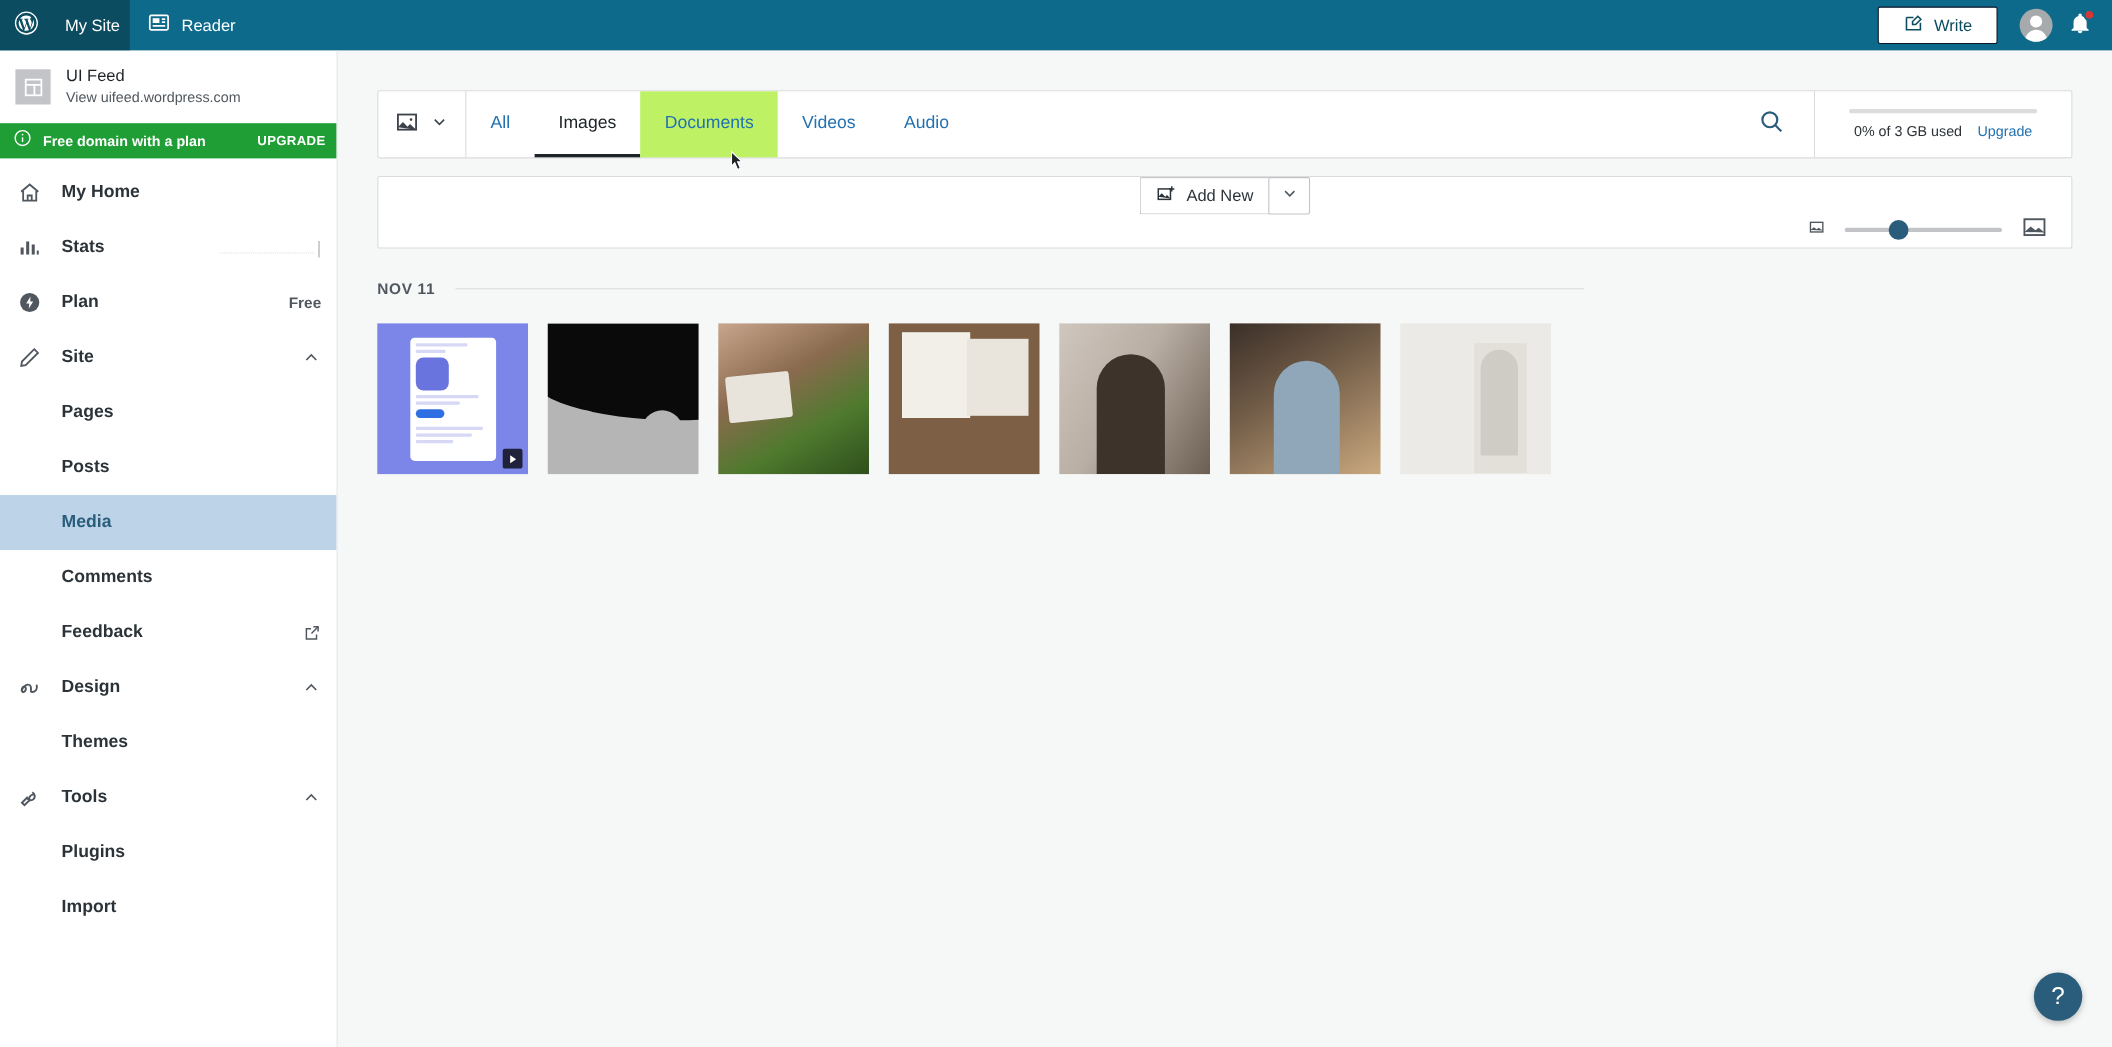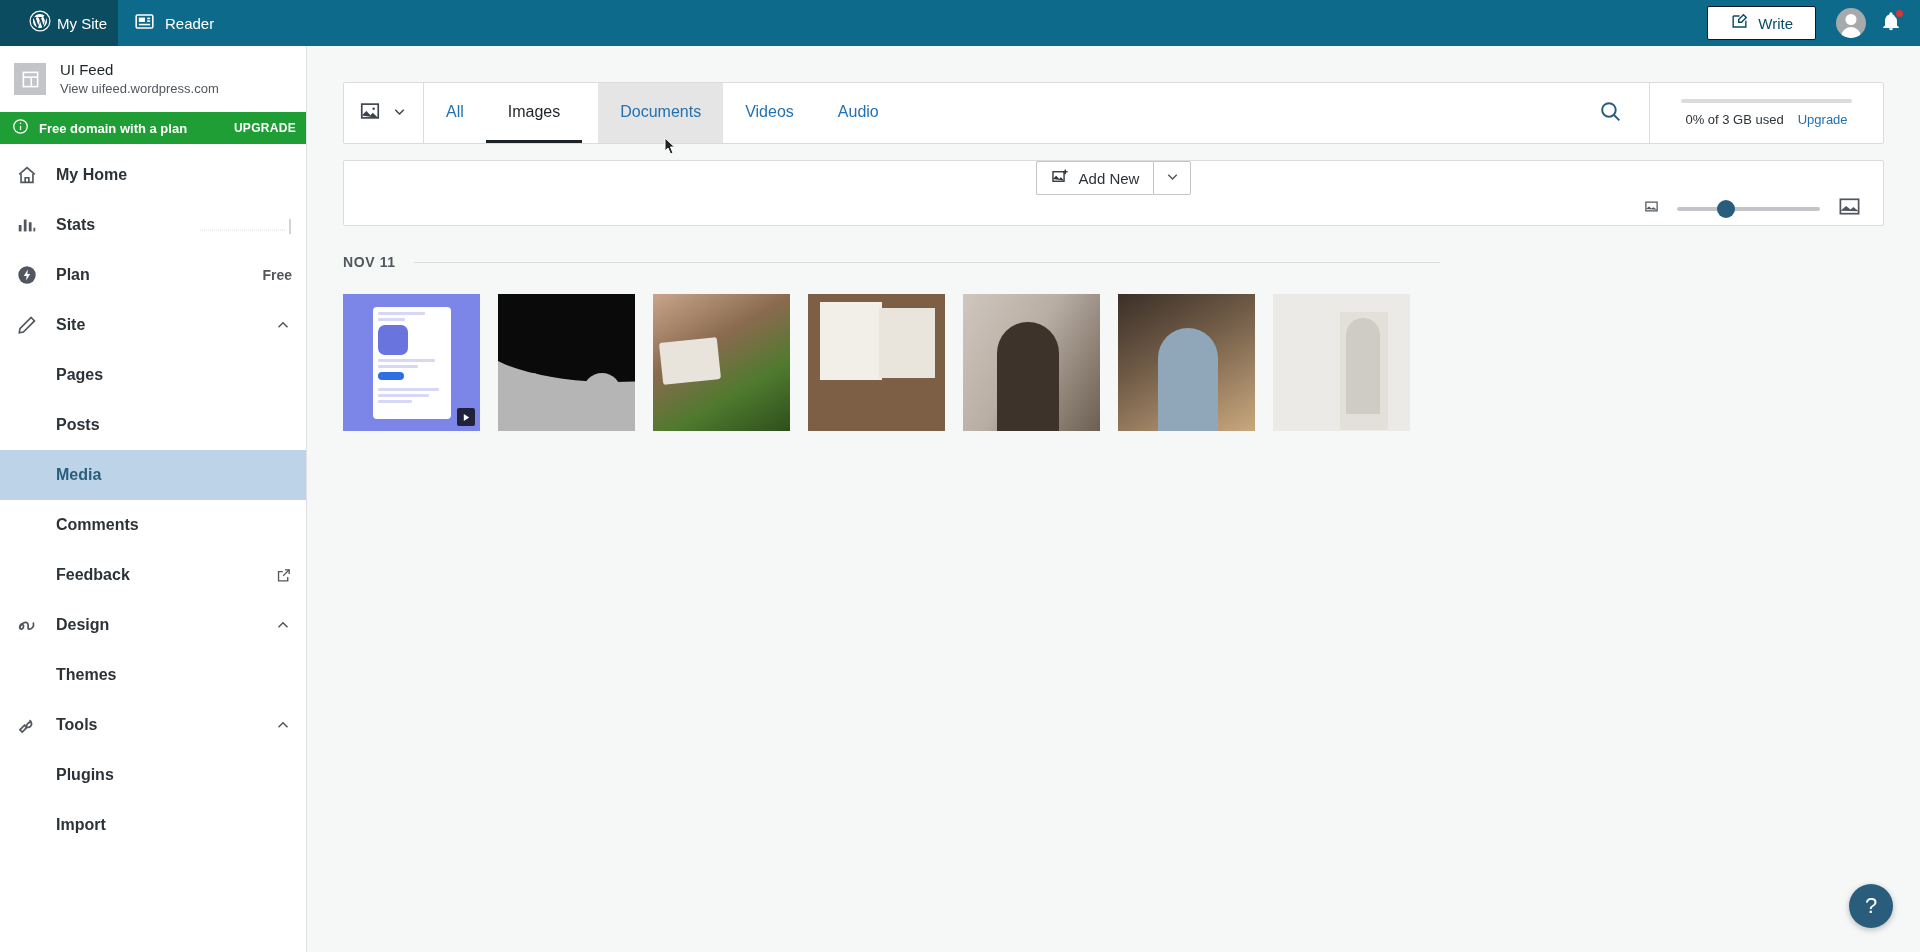--- a/index.html
+++ b/index.html
@@ -12,22 +12,22 @@
 
   
   .masthead {
     position: absolute; top: 0; left: 0;
     width: 1920px; height: 46px;
     background: #0d6a8a;
     display: flex; align-items: stretch;
   }
   .mh-mysite {
     width: 118px; background: #0b4c61;
-    display: flex; align-items: center; gap: 5px;
-    padding-left: 28px; cursor: pointer;
+    display: flex; align-items: center; gap: 23px;
+    padding-left: 12px; cursor: pointer;
   }
   .mh-reader {
     display: flex; align-items: center; gap: 10px;
     padding: 0 16px; cursor: pointer;
   }
   .mh-label { color: #fff; font-size: 15px; }
   .mh-spacer { flex: 1; }
   .mh-write {
     display: flex; align-items: center; gap: 9px;
     background: #fff; color: #0b4c61;
@@ -118,21 +118,21 @@
     display: flex; align-items: center; justify-content: center; gap: 10px;
     cursor: pointer; color: #3c434a;
   }
   .fb-tabs { display: flex; align-items: stretch; }
   .fb-tab {
     display: flex; align-items: center; padding: 0 22px;
     font-size: 16px; color: #2271b1; cursor: pointer;
     border-bottom: 3px solid transparent; position: relative;
   }
   .fb-tab.active { color: #1d2327; border-bottom-color: #1d2327; }
-  .fb-tab.hovered { background: #e5e5e5; margin-left: 16px; }
+  .fb-tab.hovered { background: #bef264; }
   .fb-grow { flex: 1; }
   .fb-search {
     display: flex; align-items: center; padding: 0 26px;
     border-right: 1px solid #dcdcde; cursor: pointer;
   }
   .fb-storage {
     width: 233px; padding: 0 18px;
     display: flex; flex-direction: column; justify-content: center; gap: 9px;
   }
   .storage-track { height: 4px; background: #dcdcde; border-radius: 2px; width: 171px; align-self: center; }

